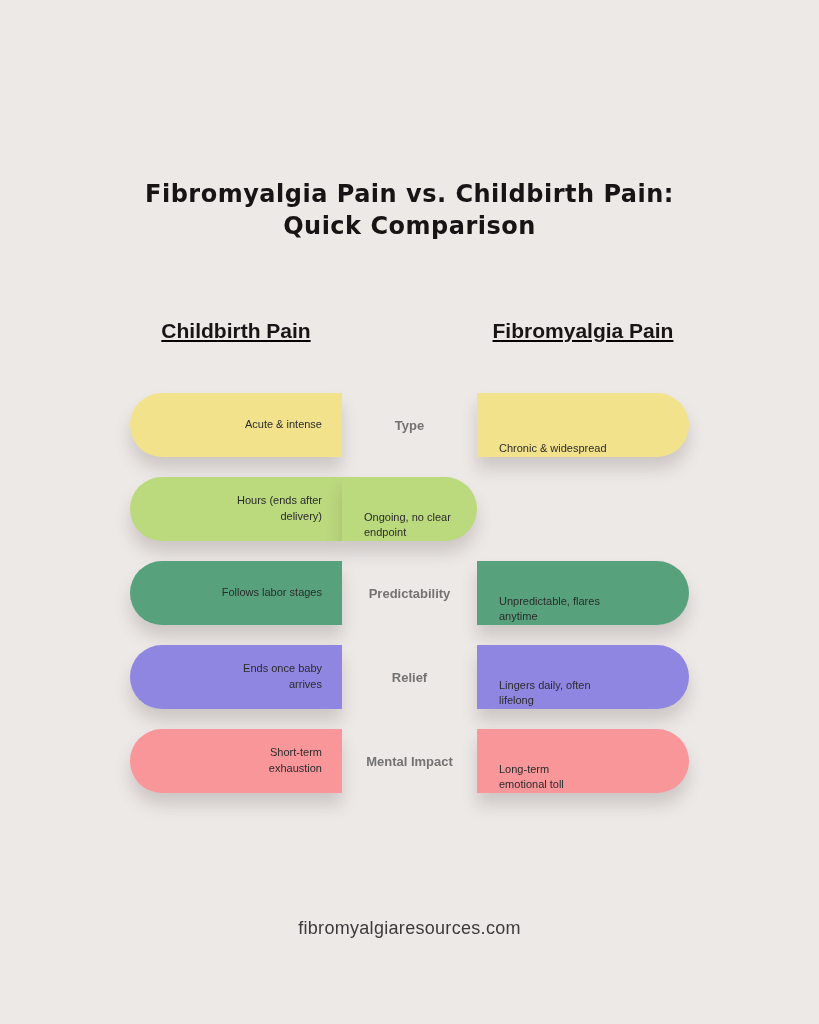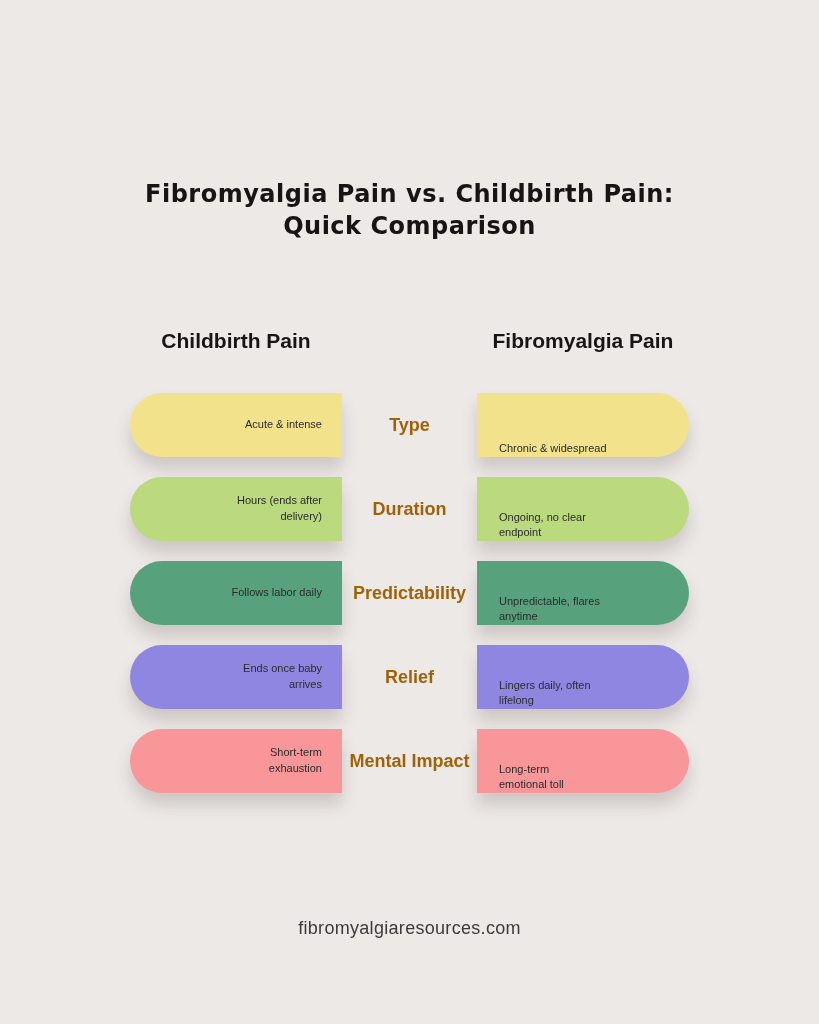--- a/index.html
+++ b/index.html
@@ -25,25 +25,26 @@
     font-weight: 800;
     font-size: 24px;
     line-height: 1.35;
     letter-spacing: 0.5px;
     color: #161414;
     margin: 0;
   }
   .title span { display: block; }
   .headers {
     position: absolute;
-    top: 329px;
+    top: 319px;
     left: 130px;
     width: 559px;
     display: grid;
     grid-template-columns: 212px 135px 212px;
+    text-decoration: underline;
   }
   .col-header {
     text-align: center;
     font-weight: 700;
     font-size: 21px;
     color: #171515;
   }
   .rows {
     position: absolute;
     top: 393px;
@@ -83,22 +84,22 @@
     line-height: 1.42;
     color: #2B2B2B;
     white-space: pre-line;
   }
   .row-label {
     display: flex;
     align-items: center;
     justify-content: center;
     text-align: center;
     font-weight: 700;
-    font-size: 18px;
-    color: #a16207;
+    font-size: 13px;
+    color: #737373;
     background: transparent;
   }
   .footer {
     position: absolute;
     top: 918px;
     left: 0;
     right: 0;
     text-align: center;
     font-size: 18px;
     letter-spacing: 0.3px;
@@ -129,30 +130,29 @@
     <div class="pill pill-right" style="background: rgb(242, 226, 140);">
       <span class="pill-text">Chronic &amp; widespread</span>
     </div>
   </div>
 
   <div class="row">
     <div class="pill pill-left" style="background: rgb(187, 217, 125);">
       <span class="pill-text">Hours (ends after
 delivery)</span>
     </div>
-    <div class="row-label">Duration</div>
     <div class="pill pill-right" style="background: rgb(187, 217, 125);">
       <span class="pill-text">Ongoing, no clear
 endpoint</span>
     </div>
   </div>
 
   <div class="row">
     <div class="pill pill-left" style="background: rgb(87, 162, 125);">
-      <span class="pill-text">Follows labor daily</span>
+      <span class="pill-text">Follows labor stages</span>
     </div>
     <div class="row-label">Predictability</div>
     <div class="pill pill-right" style="background: rgb(87, 162, 125);">
       <span class="pill-text">Unpredictable, flares
 anytime</span>
     </div>
   </div>
 
   <div class="row">
     <div class="pill pill-left" style="background: rgb(143, 134, 226);">

